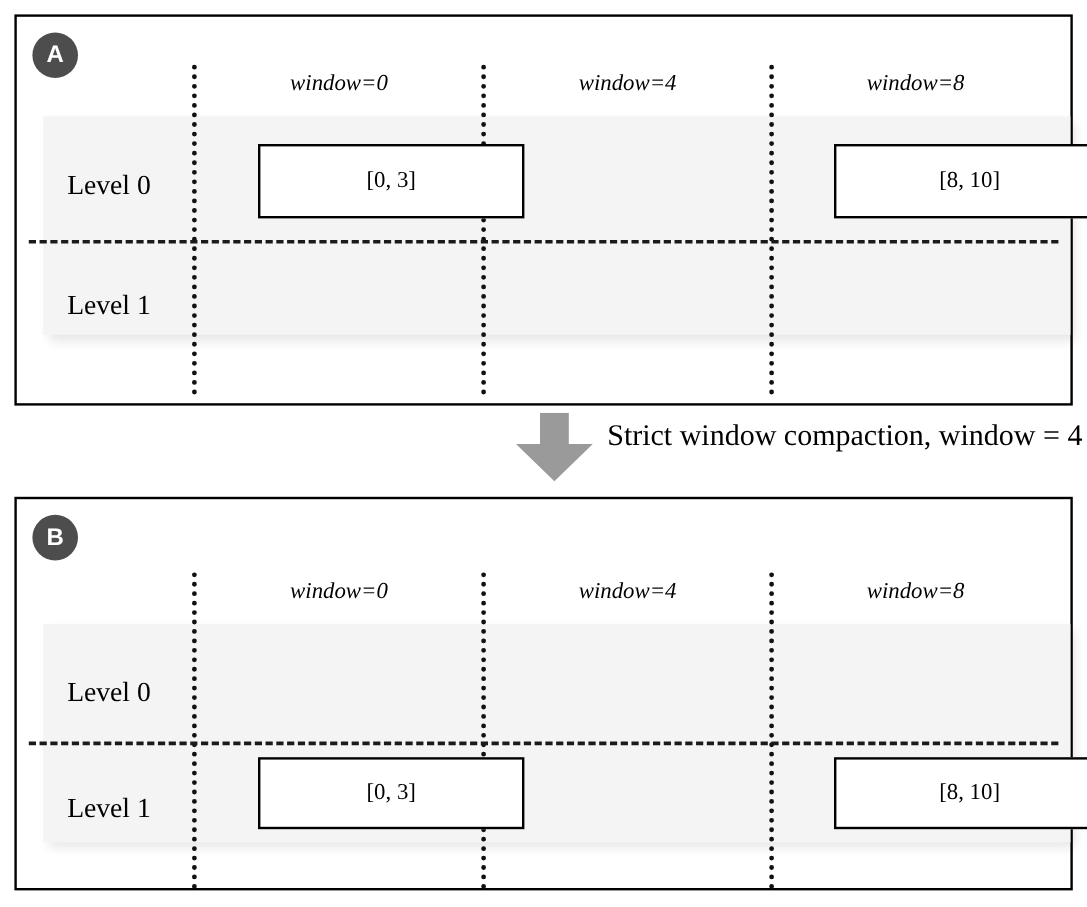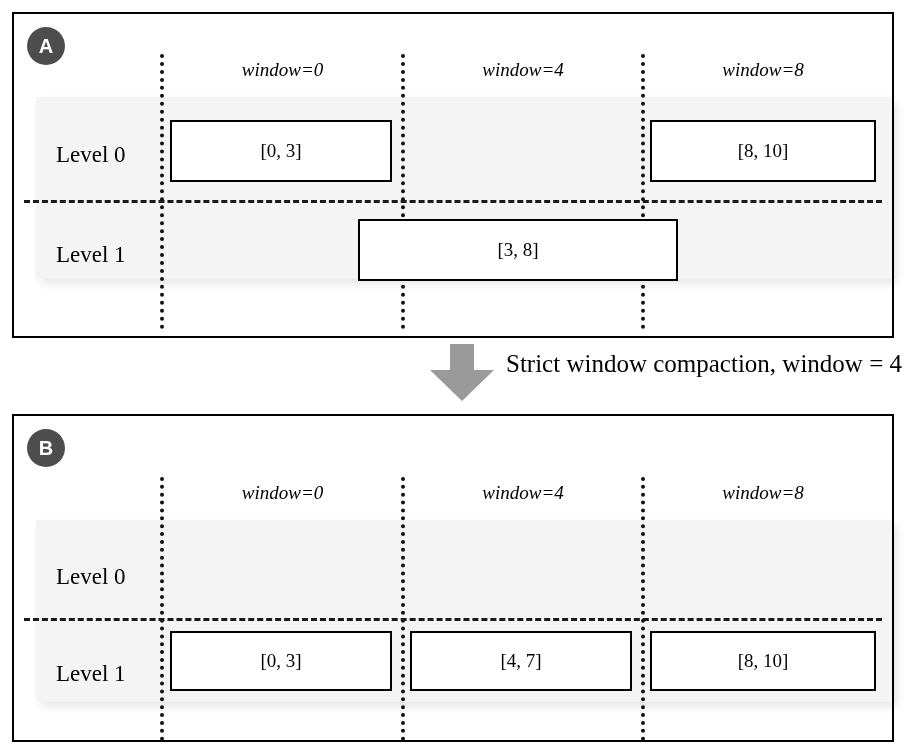--- a/index.html
+++ b/index.html
@@ -81,20 +81,21 @@
   .seg {
     position: absolute;
     background: #ffffff;
     border: 2.5px solid #000000;
     box-sizing: border-box;
     display: flex;
     align-items: center;
     justify-content: center;
     font-size: 19px;
     color: #000000;
+    margin-left: 45px;
   }
 
   
   #arrow-wrap {
     position: absolute;
     left: 428px;
     top: 344px;
     width: 68px;
     height: 58px;
   }
@@ -126,21 +127,20 @@
   <div class="vline" style="left:627px; top:40px; height:275px;"></div>
 
   <div class="hline" style="left:10px; top:186px; width:858px;"></div>
 
   <div class="level-label" style="left:42px; top:128px;">Level 0</div>
   <div class="level-label" style="left:42px; top:228px;">Level 1</div>
 
   <div class="seg" style="left:156px; top:106px; width:222px; height:62px;">[0, 3]</div>
   <div class="seg" style="left:636px; top:106px; width:226px; height:62px;">[8, 10]</div>
 
-  <div class="seg" style="left:344px; top:205px; width:320px; height:62px;">[3, 8]</div>
 
 </div>
 
 <div id="arrow-wrap">
   <svg width="68" height="58" viewBox="0 0 68 58">
     <polygon points="22,0 46,0 46,26 66,26 34,57 2,26 22,26" fill="#9a9a9a"></polygon>
   </svg>
 </div>
 <div id="transition-caption">Strict window compaction, window = 4</div>
 
@@ -157,16 +157,15 @@
   <div class="vline" style="left:146px; top:61px; height:264px;"></div>
   <div class="vline" style="left:387px; top:61px; height:264px;"></div>
   <div class="vline" style="left:627px; top:61px; height:264px;"></div>
 
   <div class="hline" style="left:10px; top:202px; width:858px;"></div>
 
   <div class="level-label" style="left:42px; top:148px;">Level 0</div>
   <div class="level-label" style="left:42px; top:245px;">Level 1</div>
 
   <div class="seg" style="left:156px; top:215px; width:222px; height:60px;">[0, 3]</div>
-  <div class="seg" style="left:396px; top:215px; width:222px; height:60px;">[4, 7]</div>
   <div class="seg" style="left:636px; top:215px; width:226px; height:60px;">[8, 10]</div>
 
 </div>
 
 </body></html>

